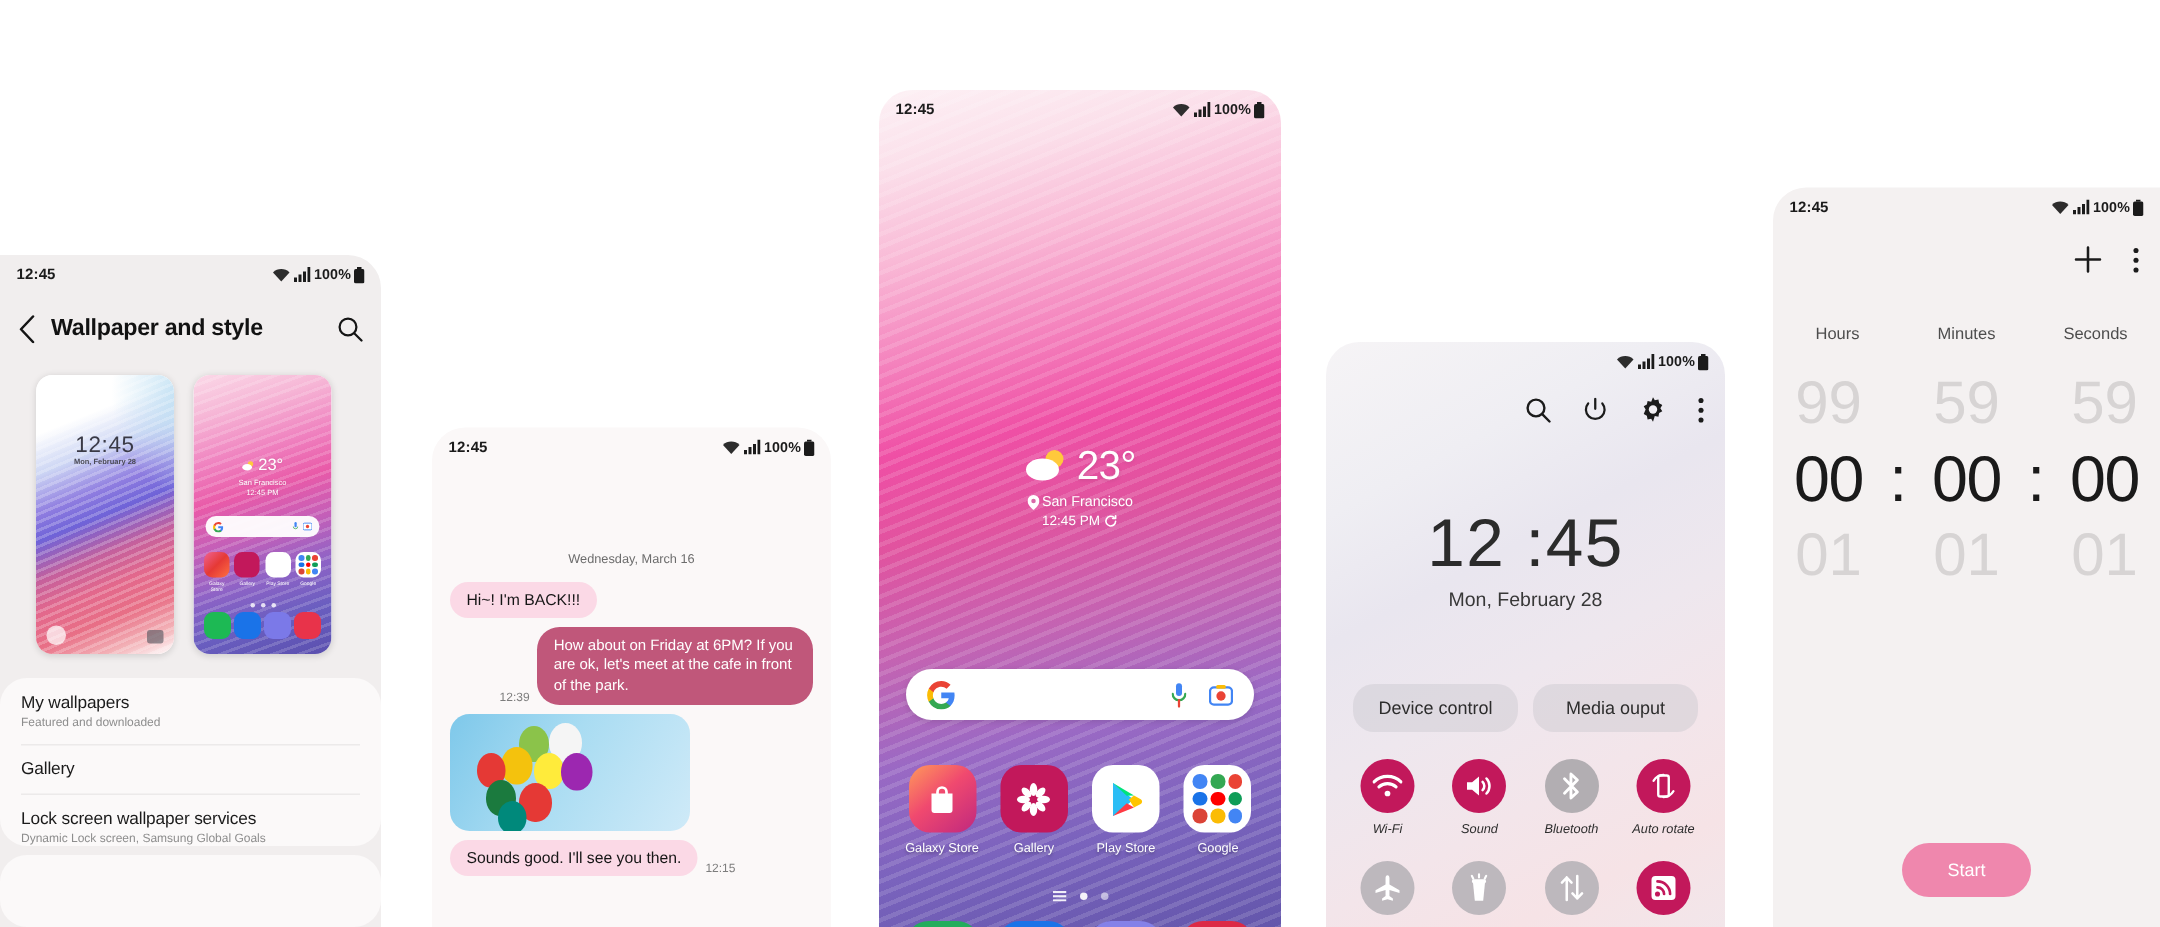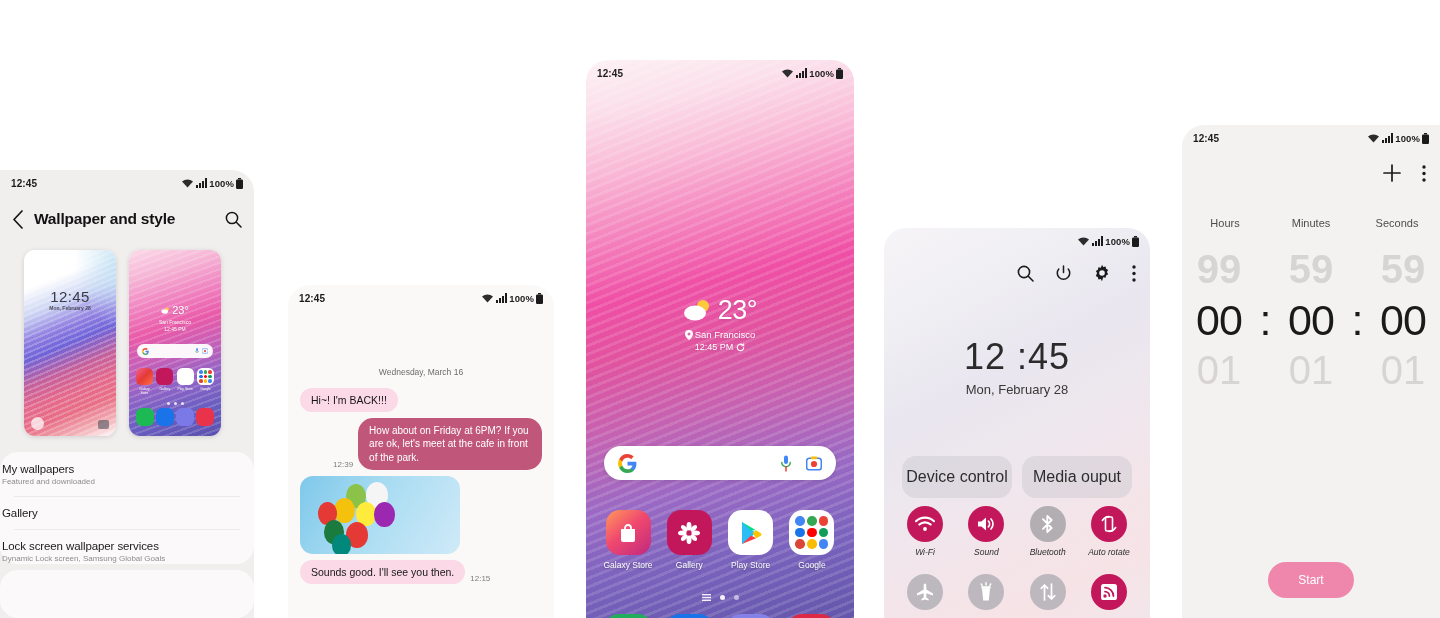--- a/index.html
+++ b/index.html
@@ -66,21 +66,21 @@
   .hw-dots{ position:absolute; left:0; right:0; top:152px; display:flex; gap:4px;
      justify-content:center; align-items:center; }
   .hw-dots i{ width:3px; height:3px; border-radius:50%; background:rgba(255,255,255,.8); }
   .hw-dock{ position:absolute; left:6px; right:6px; bottom:10px; display:flex;
      justify-content:space-between; }
   .hw-dock .hw-ico{ width:18px; height:18px; border-radius:6px; }
 
   .p1-card{ position:absolute; left:0; right:0; background:#fbf9f9; border-radius:18px; }
   #p1-card-a{ top:282px; height:112px; }
   #p1-card-b{ top:400px; height:48px; }
-  .p1-row{ padding:11px 2px 10px; position:relative; }
+  .p1-row{ padding:11px 14px 10px; position:relative; }
   .p1-row + .p1-row:before{ content:""; position:absolute; left:14px; right:14px; top:0;
      height:1px; background:#eceaea; }
   .p1-row .t{ font-size:11.5px; color:#1b1b1b; letter-spacing:-.1px; }
   .p1-row .s{ font-size:8px; color:#8d8d8d; margin-top:2px; }
 
   
   #p2{ left:288px; top:285px; width:266px; height:333px; background:#fbf8f8;
        border-radius:22px 22px 0 0; }
   #p2 .statusbar{ color:#1b1b1b; }
   .p2-appbar{ position:absolute; top:26px; left:0; right:0; height:46px; display:flex;
@@ -145,25 +145,25 @@
       gap:2px; padding:6px; }
   .gfolder i{ border-radius:50%; display:block; width:100%; aspect-ratio:1; }
 
   
   #p4{ left:884px; top:228px; width:266px; height:390px; border-radius:22px 22px 0 0;
       background:linear-gradient(152deg,#f6f4f6 0%,#efeef3 22%,#e9e6ef 38%,
                  #eee7ee 55%,#f3e5ea 72%,#f6e3e6 86%,#f2e6ea 100%); }
   #p4 .statusbar{ color:#1b1b1b; justify-content:flex-end; }
   .p4-icons{ position:absolute; top:36px; right:14px; display:flex; gap:21px; align-items:center; }
   .p4-clock{ position:absolute; top:108px; left:0; right:0; text-align:center; }
-  .p4-time{ font-size:36px; font-weight:300; color:#2b2b2b; letter-spacing:1px; }
+  .p4-time{ font-size:45px; font-weight:300; color:#2b2b2b; letter-spacing:1px; }
   .p4-date{ font-size:13px; color:#383838; margin-top:4px; }
   .p4-pills{ position:absolute; top:228px; left:18px; right:18px; display:flex; gap:10px; }
-  .p4-pill{ flex:1; height:42px; border-radius:14px; background:rgba(202,200,207,.45);
-      display:flex; align-items:center; justify-content:center; font-size:16px; color:#2d2d2d; }
+  .p4-pill{ flex:1; height:32px; border-radius:14px; background:rgba(202,200,207,.45);
+      display:flex; align-items:center; justify-content:center; font-size:12px; color:#2d2d2d; }
   .p4-grid{ position:absolute; top:278px; left:12px; right:12px; display:flex;
       justify-content:space-between; }
   .qs{ width:58px; text-align:center; }
   .qs-b{ width:36px; height:36px; border-radius:50%; margin:0 auto;
       display:flex; align-items:center; justify-content:center; }
   .qs-b.on{ background:#c2185b; }
   .qs-b.off{ background:#b2aeb2; }
   .qs-l{ font-size:8.5px; color:#2e2e2e; margin-top:5px; line-height:1.18;font-style:italic; }
   .p4-grid2{ position:absolute; top:346px; left:12px; right:12px; display:flex;
       justify-content:space-between; }
@@ -173,21 +173,21 @@
   #p5{ left:1182px; top:125px; width:258px; height:493px; background:#f4f1f1;
       border-radius:22px 0 0 0; }
   #p5 .statusbar{ color:#1b1b1b; }
   .p5-actions{ position:absolute; top:38px; right:14px; display:flex; gap:20px; align-items:center; }
   .p5-heads{ position:absolute; top:92px; left:0; right:0; display:flex; }
   .p5-heads div{ flex:1; text-align:center; font-size:11px; color:#4d4d4d; }
   .p5-rows{ position:absolute; top:120px; left:0; right:0; }
   .p5-row{ display:flex; align-items:center; justify-content:center; }
   .p5-cell{ width:70px; text-align:center; }
   .p5-sep{ width:22px; text-align:center; }
-  .r-top{ font-size:40px; color:#d7d4d4; font-weight:700; line-height:1.22; }
+  .r-top{ font-size:40px; color:#d7d4d4; font-weight:400; line-height:1.22; }
   .r-mid{ font-size:43px; color:#1a1a1a; font-weight:400; line-height:1.22; letter-spacing:-1px;}
   .r-bot{ font-size:40px; color:#d7d4d4; font-weight:300; line-height:1.22; }
   .p5-start{ position:absolute; left:50%; transform:translateX(-50%); top:437px;
       width:86px; height:36px; border-radius:18px; background:#ef87ad; color:#fff;
       display:flex; align-items:center; justify-content:center; font-size:12px; }
 </style>
 </head>
 <body>
 
 <div class="stage">

